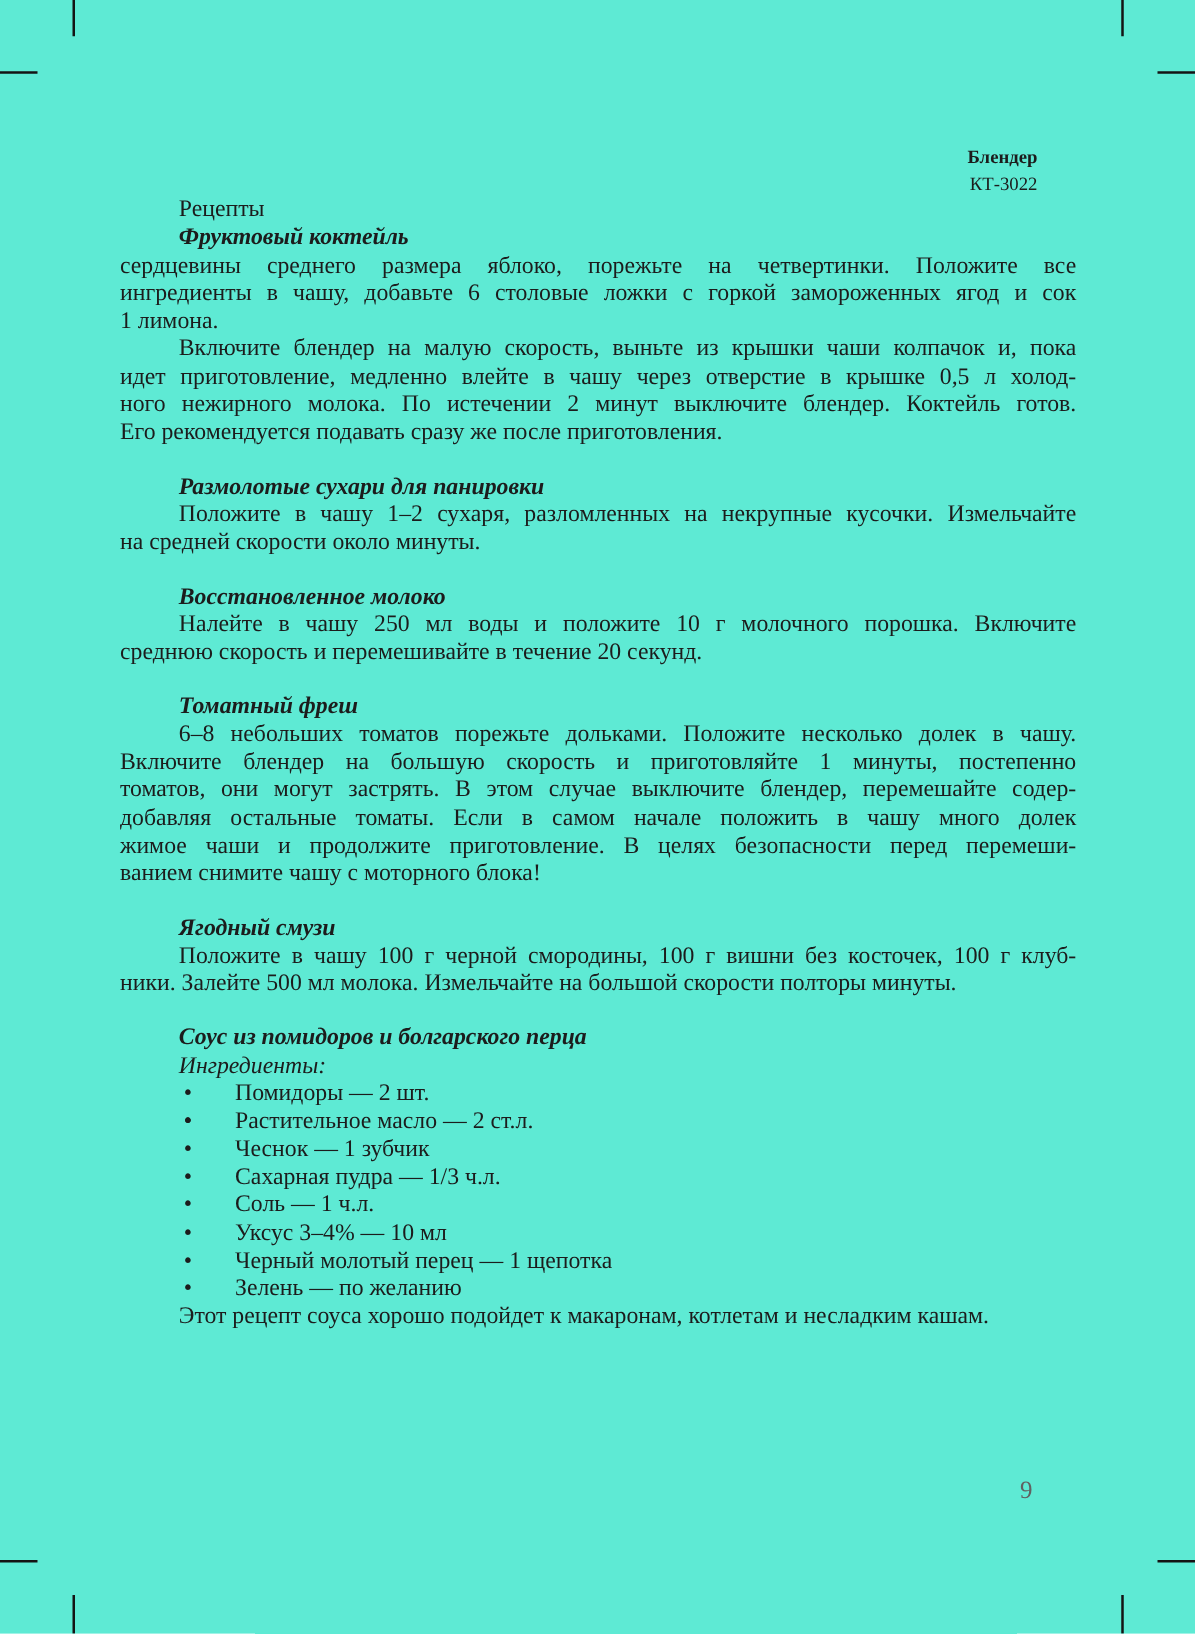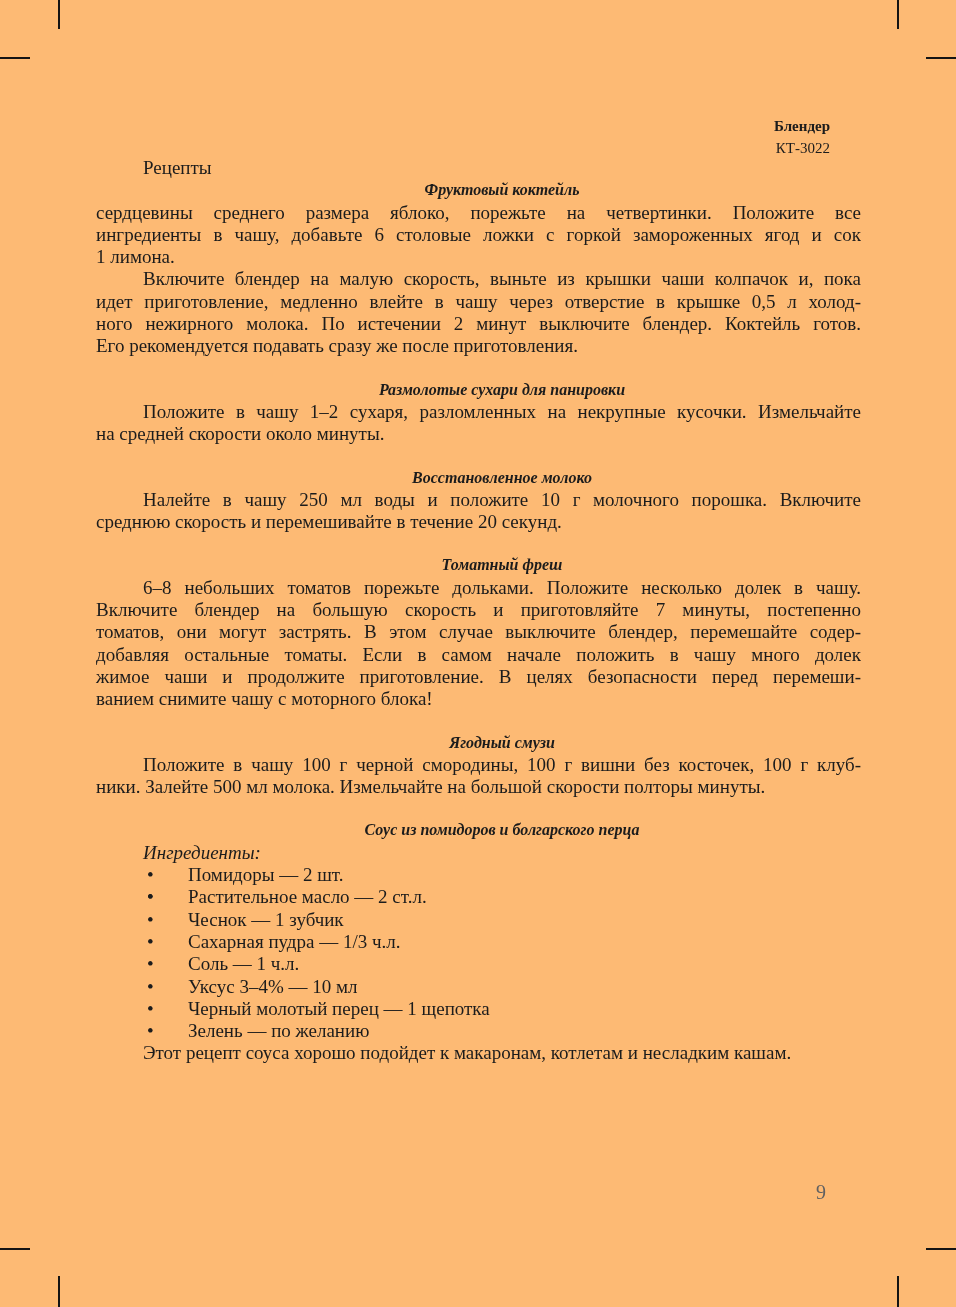--- a/index.html
+++ b/index.html
@@ -1,20 +1,20 @@
 <!DOCTYPE html>
 <html lang="ru"><head>
 <meta charset="utf-8">
 <style>
   html, body { margin: 0; padding: 0; background: #ffffff; }
   .page {
     position: relative;
     width: 956px;
     height: 1307px;
-    background: #fdba74;
+    background: #5eead4;
     font-family: "Liberation Serif", serif;
     color: #1c1c1c;
     overflow: hidden;
   }
   
   .crop { position: absolute; background: #141414; }
   .crop.v { width: 2px; }
   .crop.h { height: 2px; }
   .crop.tl-v { left: 58px;  top: 0;       height: 29px; }
   .crop.tr-v { left: 897px; top: 0;       height: 29px; }
@@ -43,25 +43,24 @@
     top: 157px;
     width: 765px;
     font-size: 19px;
     line-height: 22.3px;
   }
   .page-title { font-weight: normal; padding-left: 47px; }
   .recipe { margin-top: 21px; }
   .recipe.first { margin-top: 0; }
   .recipe-heading {
     margin: 0;
-    font-size: 16px;
+    font-size: 19px;
     font-weight: bold;
     font-style: italic;
     padding-left: 47px;
-    text-align: center;
   }
   .subheading { font-style: italic; padding-left: 47px; }
   .para .ln { text-align: justify; text-align-last: justify; }
   .para .ln.first { text-indent: 47px; }
   .para .ln.last { text-align-last: left; }
   .ingredients .row { position: relative; padding-left: 92px; }
   .ingredients .dot { position: absolute; left: 51px; top: 0; }
 
   .page-number {
     position: absolute;
@@ -121,21 +120,21 @@
       <div class="para">
           <div class="ln first">Налейте в чашу 250 мл воды и положите 10 г молочного порошка. Включите</div>
           <div class="ln last">среднюю скорость и перемешивайте в течение 20 секунд.</div>
         </div>
     </section>
 
     <section class="recipe">
       <h3 class="recipe-heading">Томатный фреш</h3>
       <div class="para">
           <div class="ln first">6–8 небольших томатов порежьте дольками. Положите несколько долек в чашу.</div>
-          <div class="ln">Включите блендер на большую скорость и приготовляйте 7 минуты, постепенно</div>
+          <div class="ln">Включите блендер на большую скорость и приготовляйте 1 минуты, постепенно</div>
           <div class="ln">томатов, они могут застрять. В этом случае выключите блендер, перемешайте содер-</div>
           <div class="ln">добавляя остальные томаты. Если в самом начале положить в чашу много долек</div>
           <div class="ln">жимое чаши и продолжите приготовление. В целях безопасности перед перемеши-</div>
           <div class="ln last">ванием снимите чашу с моторного блока!</div>
         </div>
     </section>
 
     <section class="recipe">
       <h3 class="recipe-heading">Ягодный смузи</h3>
       <div class="para">

